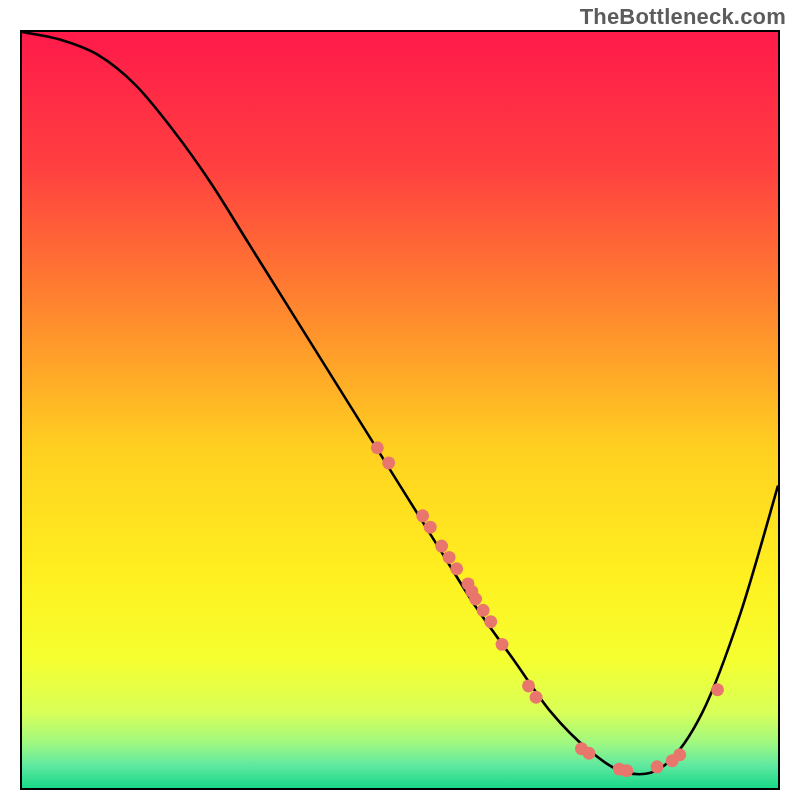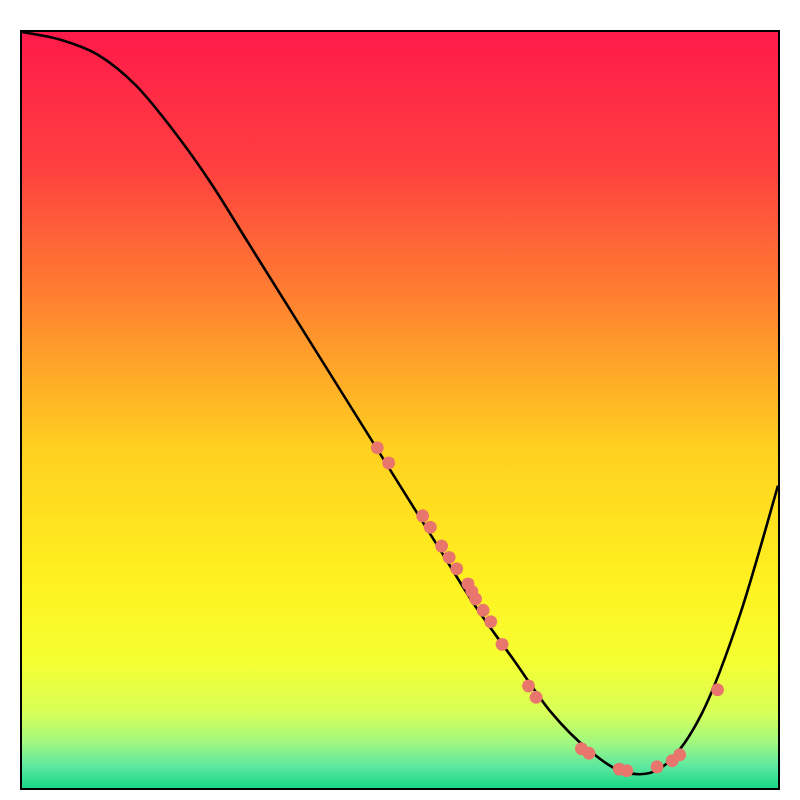--- a/index.html
+++ b/index.html
@@ -51,20 +51,21 @@
     display: block;
   }
   .dot {
     fill: #e9766c;
   }
 </style>
 </head>
 <body>
 
 <div class="container">
+  <div class="watermark">TheBottleneck.com</div>
 
   <div class="plot-frame">
     <svg class="bg" viewBox="0 0 760 760" preserveAspectRatio="none">
       <defs>
         <linearGradient id="grad" x1="0" y1="0" x2="0" y2="1">
             <stop offset="0%" stop-color="#ff1a4a"></stop>
             <stop offset="18%" stop-color="#ff4040"></stop>
             <stop offset="35%" stop-color="#ff8030"></stop>
             <stop offset="55.00000000000001%" stop-color="#ffd020"></stop>
             <stop offset="72%" stop-color="#fff020"></stop>

